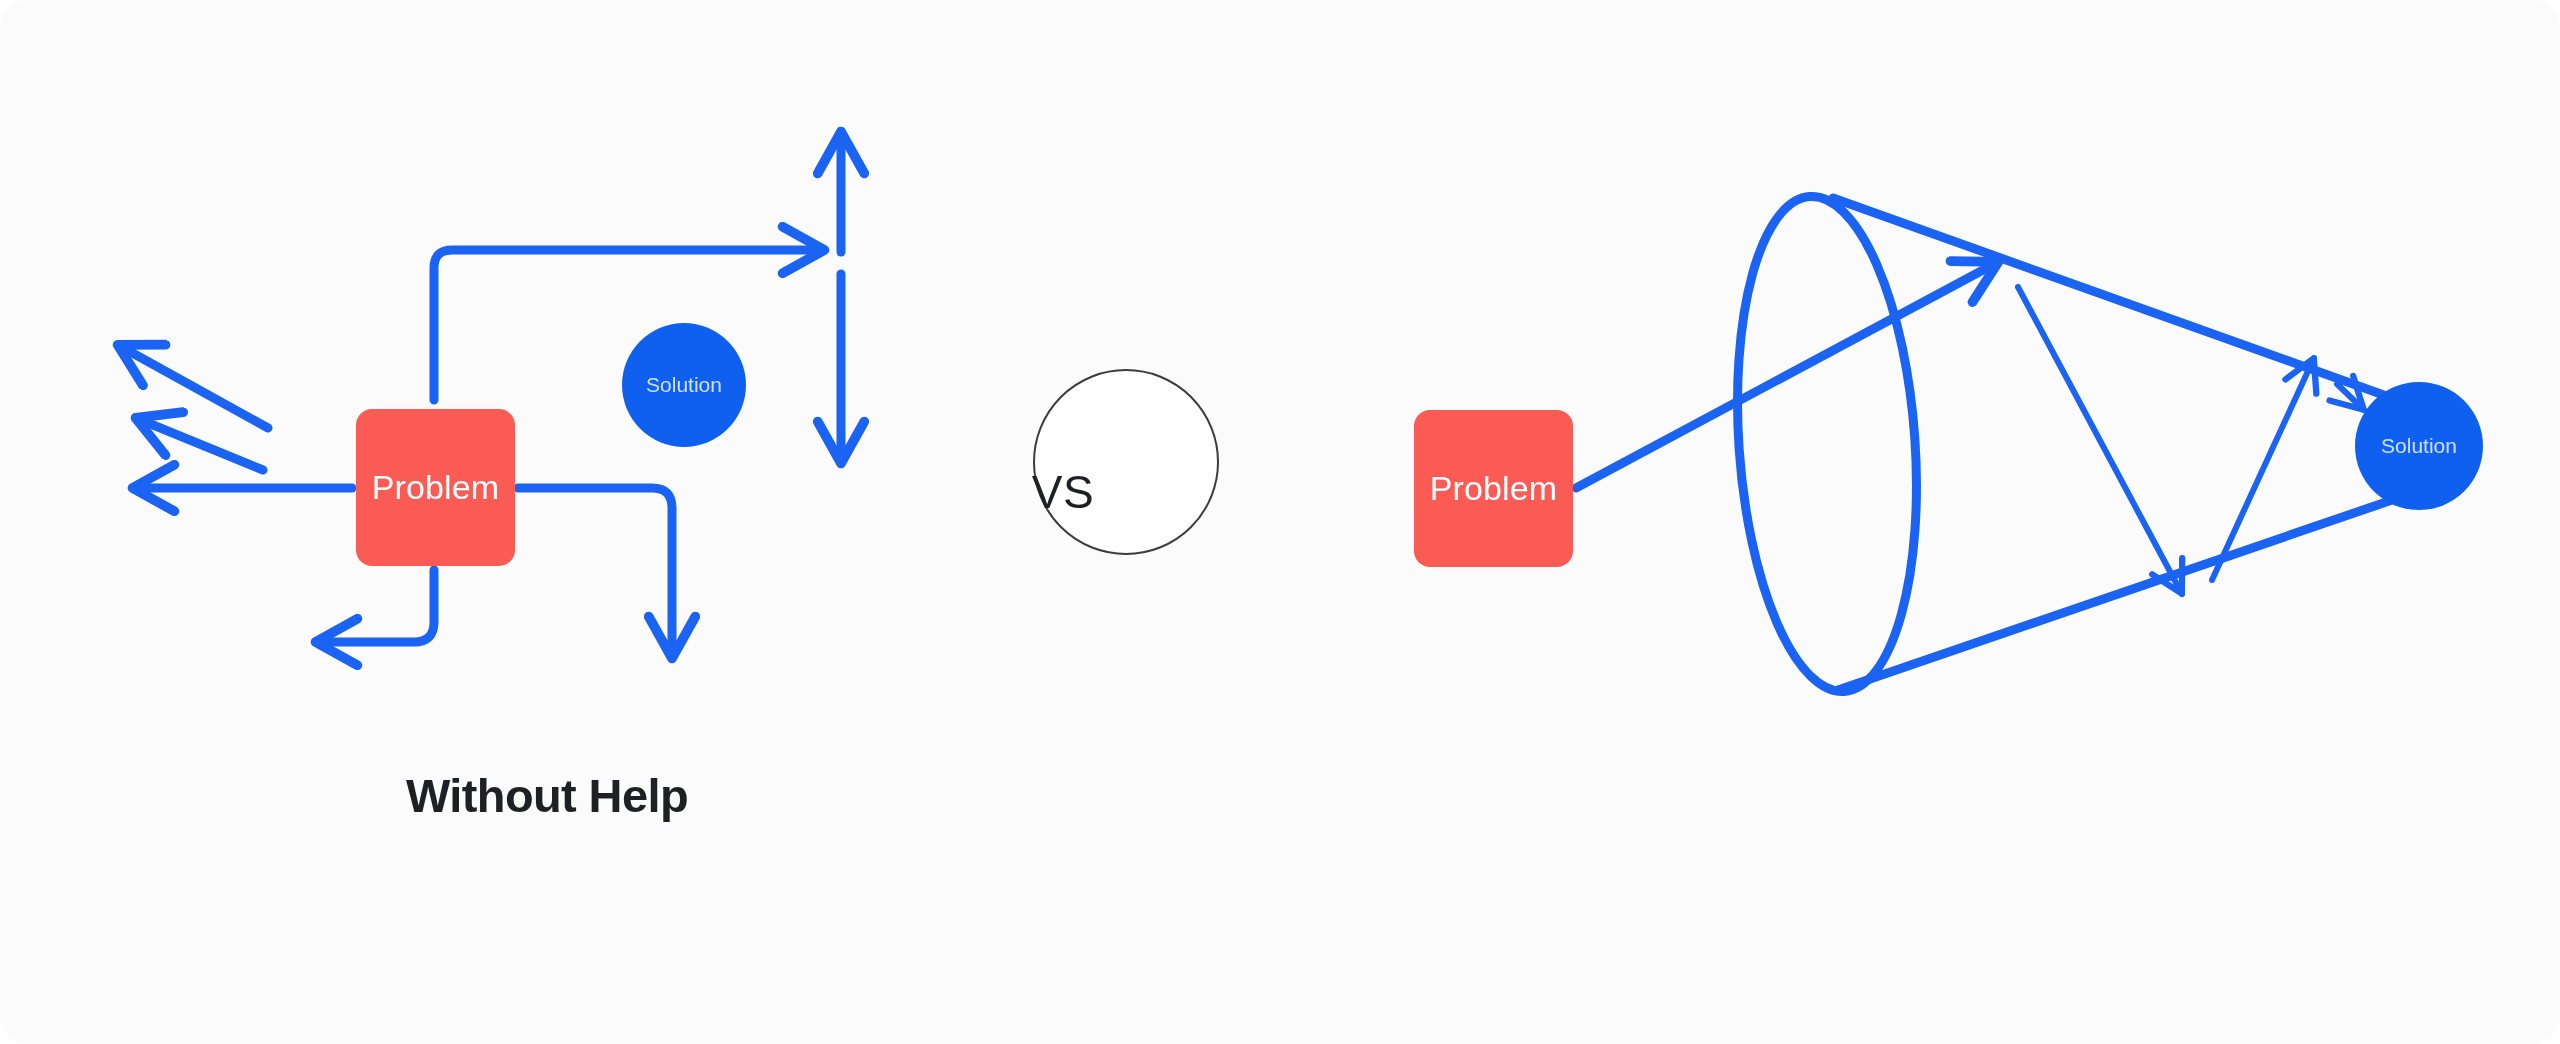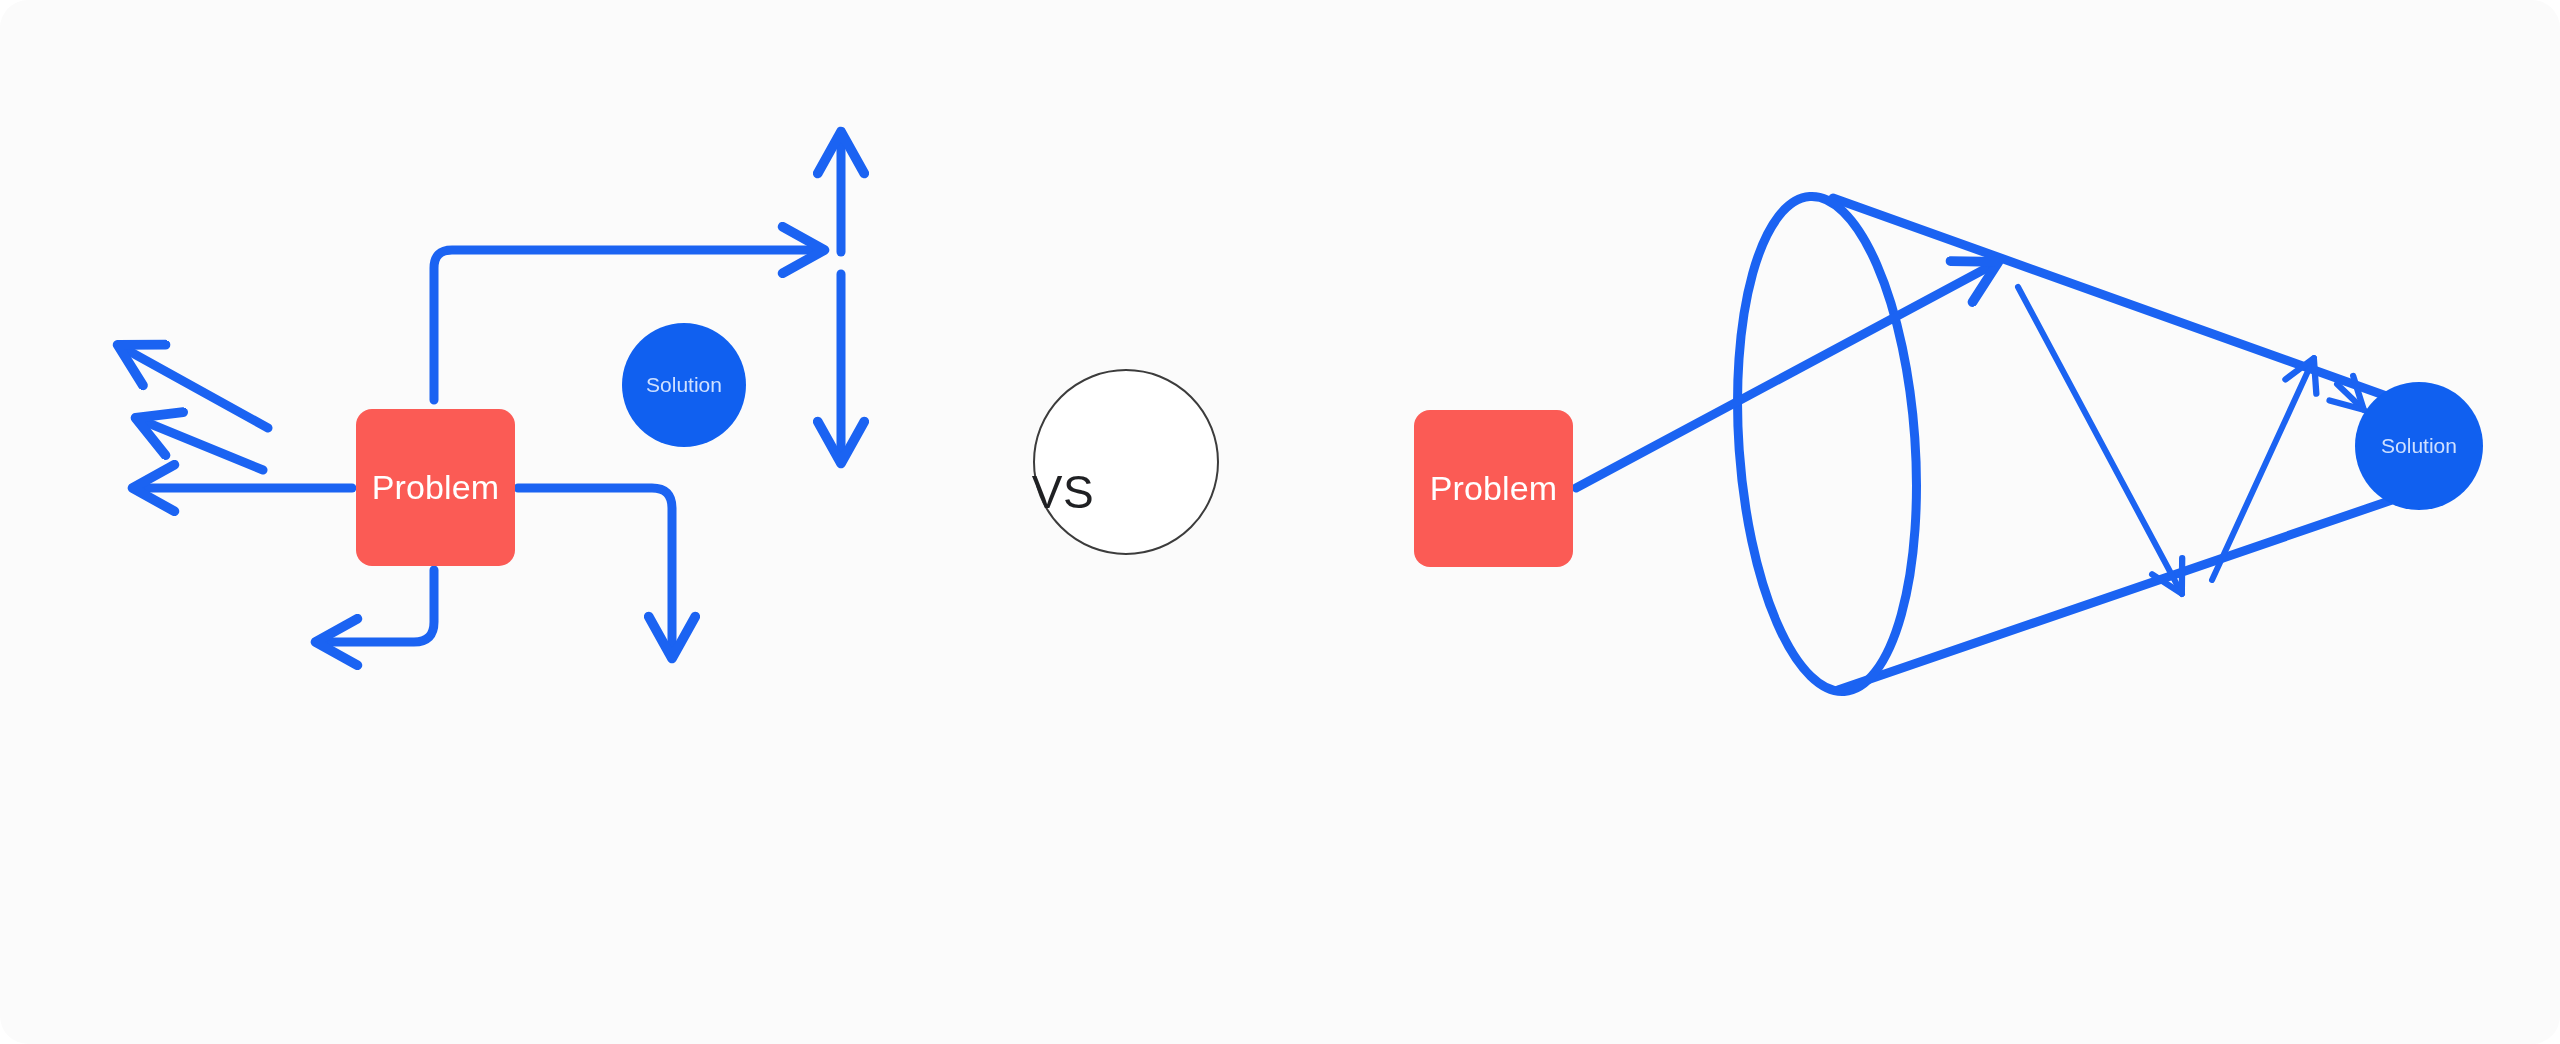--- a/index.html
+++ b/index.html
@@ -118,15 +118,16 @@
   <div class="node-label problem-label" style="left:356px; top:409px; width:159px; height:157px;">Problem</div>
 
   <div class="node-label solution-label-left" style="left:622px; top:323px; width:124px; height:124px;">Solution</div>
 
   <div class="node-label problem-label" style="left:1414px; top:410px; width:159px; height:157px;">Problem</div>
 
   <div class="node-label solution-label-right" style="left:2355px; top:382px; width:128px; height:128px;">Solution</div>
 
   <div class="vs-label" style="left:1063px; top:464px;margin-top:28px;">VS</div>
 
+  <div class="panel-title" style="left:547px; top:768px;">Without Help</div>
 
 
 </div>
 
 </body></html>

